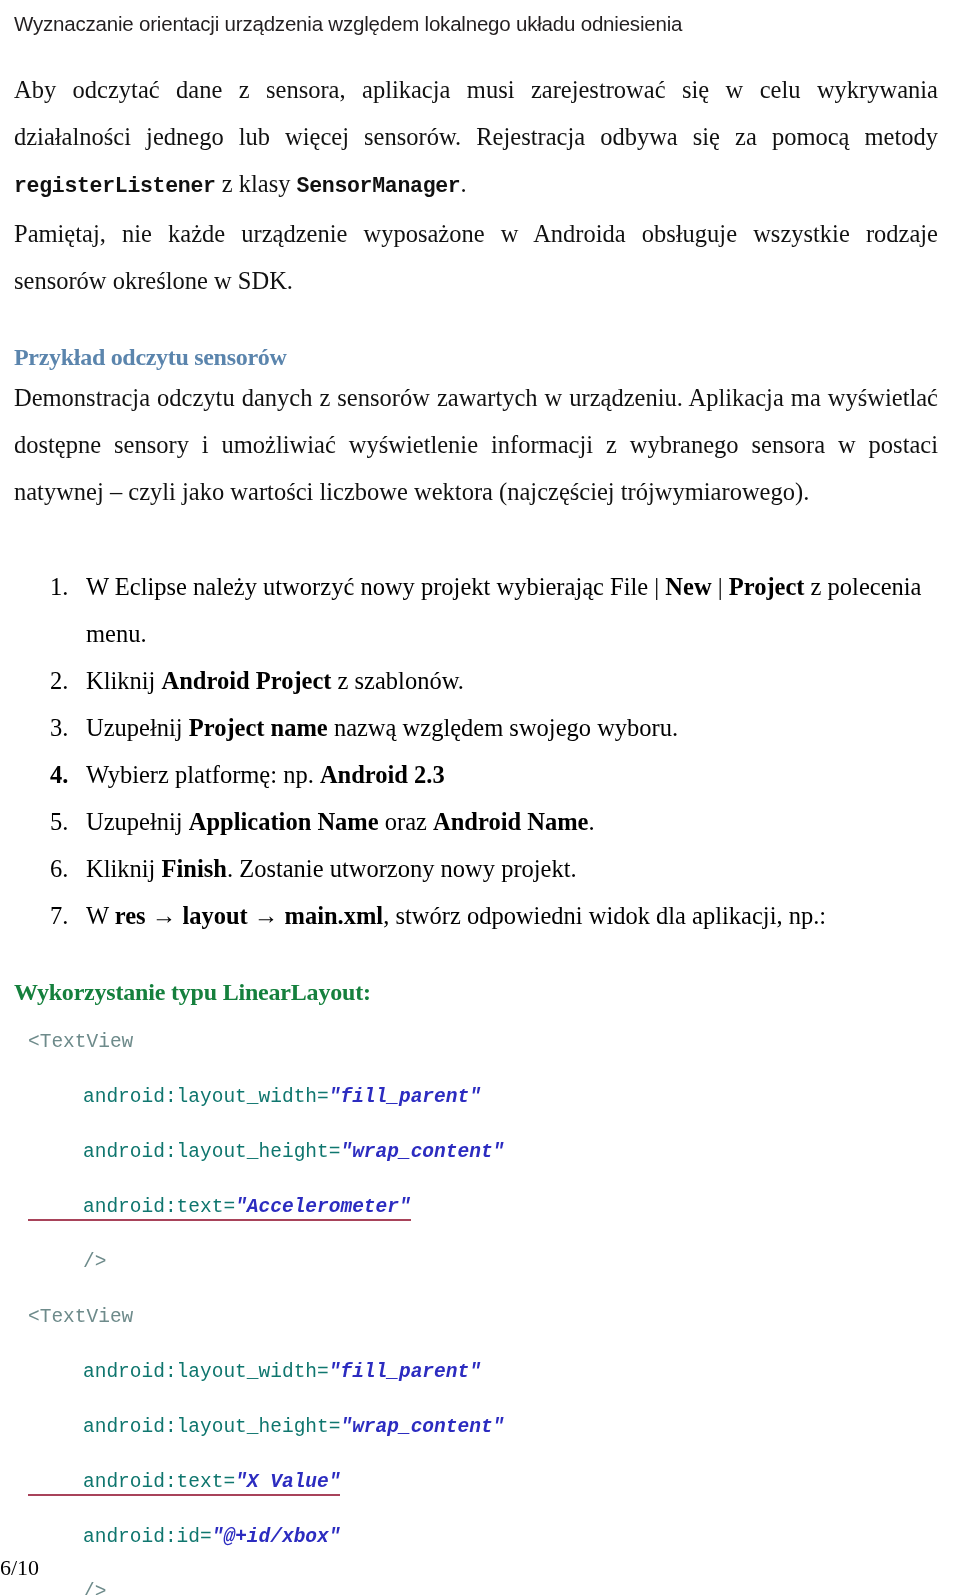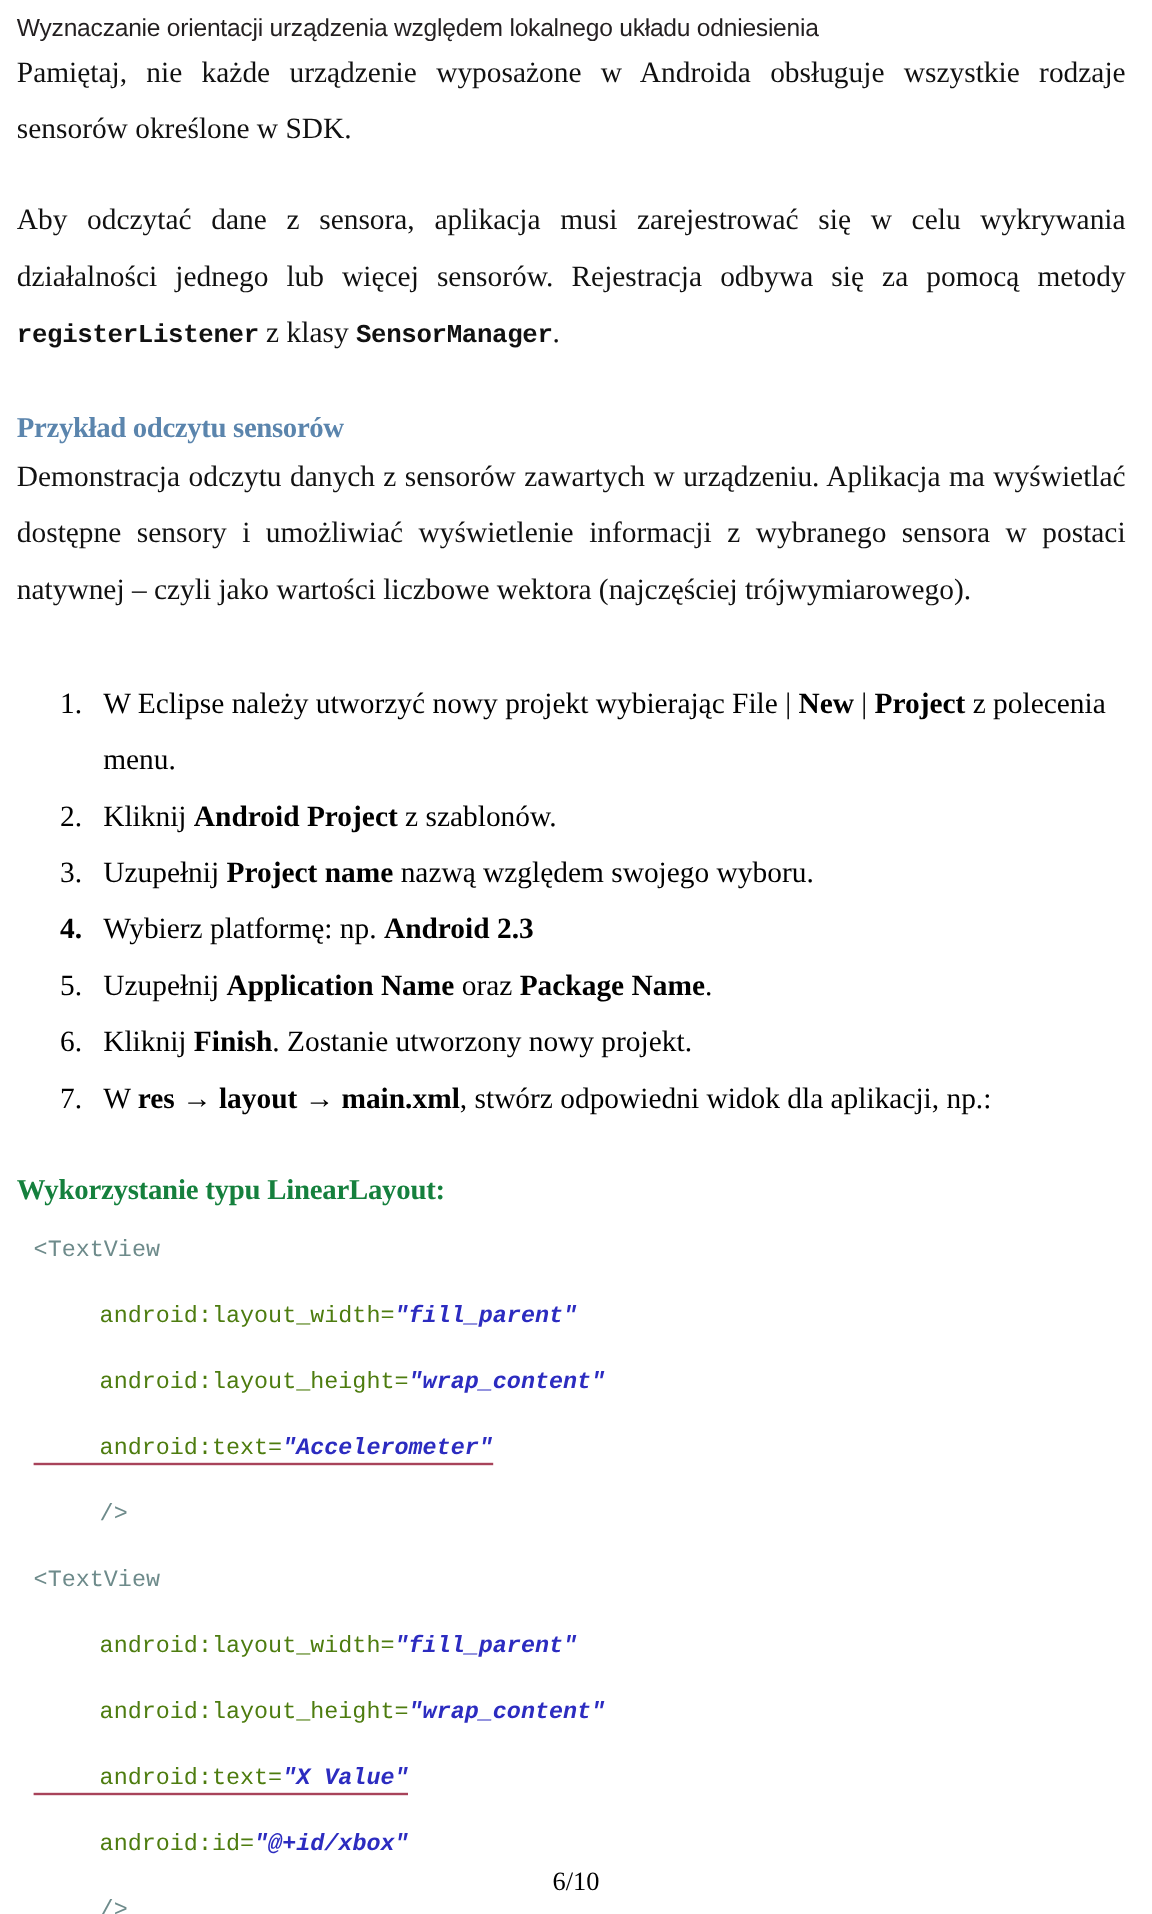--- a/index.html
+++ b/index.html
@@ -108,49 +108,49 @@
   .code-block {
     font-family: "Liberation Mono", "DejaVu Sans Mono", monospace;
     font-size: 19.5px;
     line-height: 27.5px;
     margin: 0;
     padding: 0 0 0 14px;
     white-space: pre;
   }
   .code-block .ln { display: block; min-height: 27.5px; }
   .tag    { color: #6e8b8b; text-align: center; }
-  .attr   { color: #4d7c0f; }
+  .attr   { color: #0f766e; }
   .val    { color: #2c2cc0; font-style: italic; font-weight: bold; }
   .ind1   { padding-left: 55px; }
   .spell  { border-bottom: 2px solid #a8435a; padding-bottom: 1px; }
 
   
   .doc-footer {
     position: absolute;
     left: 0;
     right: 0;
     bottom: 14px;
-    text-align: center;
+    text-align: left;
     font-size: 22px;
     font-family: "Liberation Serif", "DejaVu Serif", serif;
     color: #000000;
   }
 </style>
 </head>
 <body>
 
 <div class="page">
 
   <div class="doc-header">Wyznaczanie orientacji urządzenia względem lokalnego układu odniesienia</div>
 
   <div class="content">
 
+    <p class="body first"><span>Aby odczytać dane z sensora, aplikacja musi zarejestrować się w celu wykrywania działalności jednego lub więcej sensorów. Rejestracja odbywa się za pomocą metody </span><code class="mono">registerListener</code><span> z klasy </span><code class="mono">SensorManager</code><span>.</span></p>
+
     <p class="body">Pamiętaj, nie każde urządzenie wyposażone w Androida obsługuje wszystkie rodzaje sensorów określone w SDK.</p>
-
-    <p class="body first"><span>Aby odczytać dane z sensora, aplikacja musi zarejestrować się w celu wykrywania działalności jednego lub więcej sensorów. Rejestracja odbywa się za pomocą metody </span><code class="mono">registerListener</code><span> z klasy </span><code class="mono">SensorManager</code><span>.</span></p>
 
     <div class="gap-md"></div>
 
     <h2 class="section-heading">Przykład odczytu sensorów</h2>
 
     <p class="body">Demonstracja odczytu danych z sensorów zawartych w urządzeniu. Aplikacja ma wyświetlać dostępne sensory i umożliwiać wyświetlenie informacji z wybranego sensora w postaci natywnej – czyli jako wartości liczbowe wektora (najczęściej trójwymiarowego).</p>
 
     <div class="gap-lg"></div>
 
     <ol class="steps">
@@ -160,21 +160,21 @@
       <li>
         <span class="num">2.</span><span class="txt"><span>Kliknij </span><b>Android Project</b><span> z szablonów.</span></span>
       </li>
       <li class="sp-before-md">
         <span class="num">3.</span><span class="txt"><span>Uzupełnij  </span><b>Project name</b><span>  nazwą względem swojego wyboru.</span></span>
       </li>
       <li class="sp-before-md">
         <span class="num b">4.</span><span class="txt"><span>Wybierz platformę: np. </span><b>Android 2.3</b></span>
       </li>
       <li class="sp-before-md">
-        <span class="num">5.</span><span class="txt"><span>Uzupełnij </span><b>Application Name</b><span> oraz </span><b>Package Name</b><span>.</span></span>
+        <span class="num">5.</span><span class="txt"><span>Uzupełnij </span><b>Application Name</b><span> oraz </span><b>Android Name</b><span>.</span></span>
       </li>
       <li class="sp-before-md">
         <span class="num">6.</span><span class="txt"><span>Kliknij </span><b>Finish</b><span>. Zostanie utworzony nowy projekt.</span></span>
       </li>
       <li class="sp-before-md">
         <span class="num">7.</span><span class="txt"><span>W </span><b>res → layout → main.xml</b><span>, stwórz odpowiedni widok dla aplikacji, np.:</span></span>
       </li>
     </ol>
 
     <div class="gap-md"></div>

